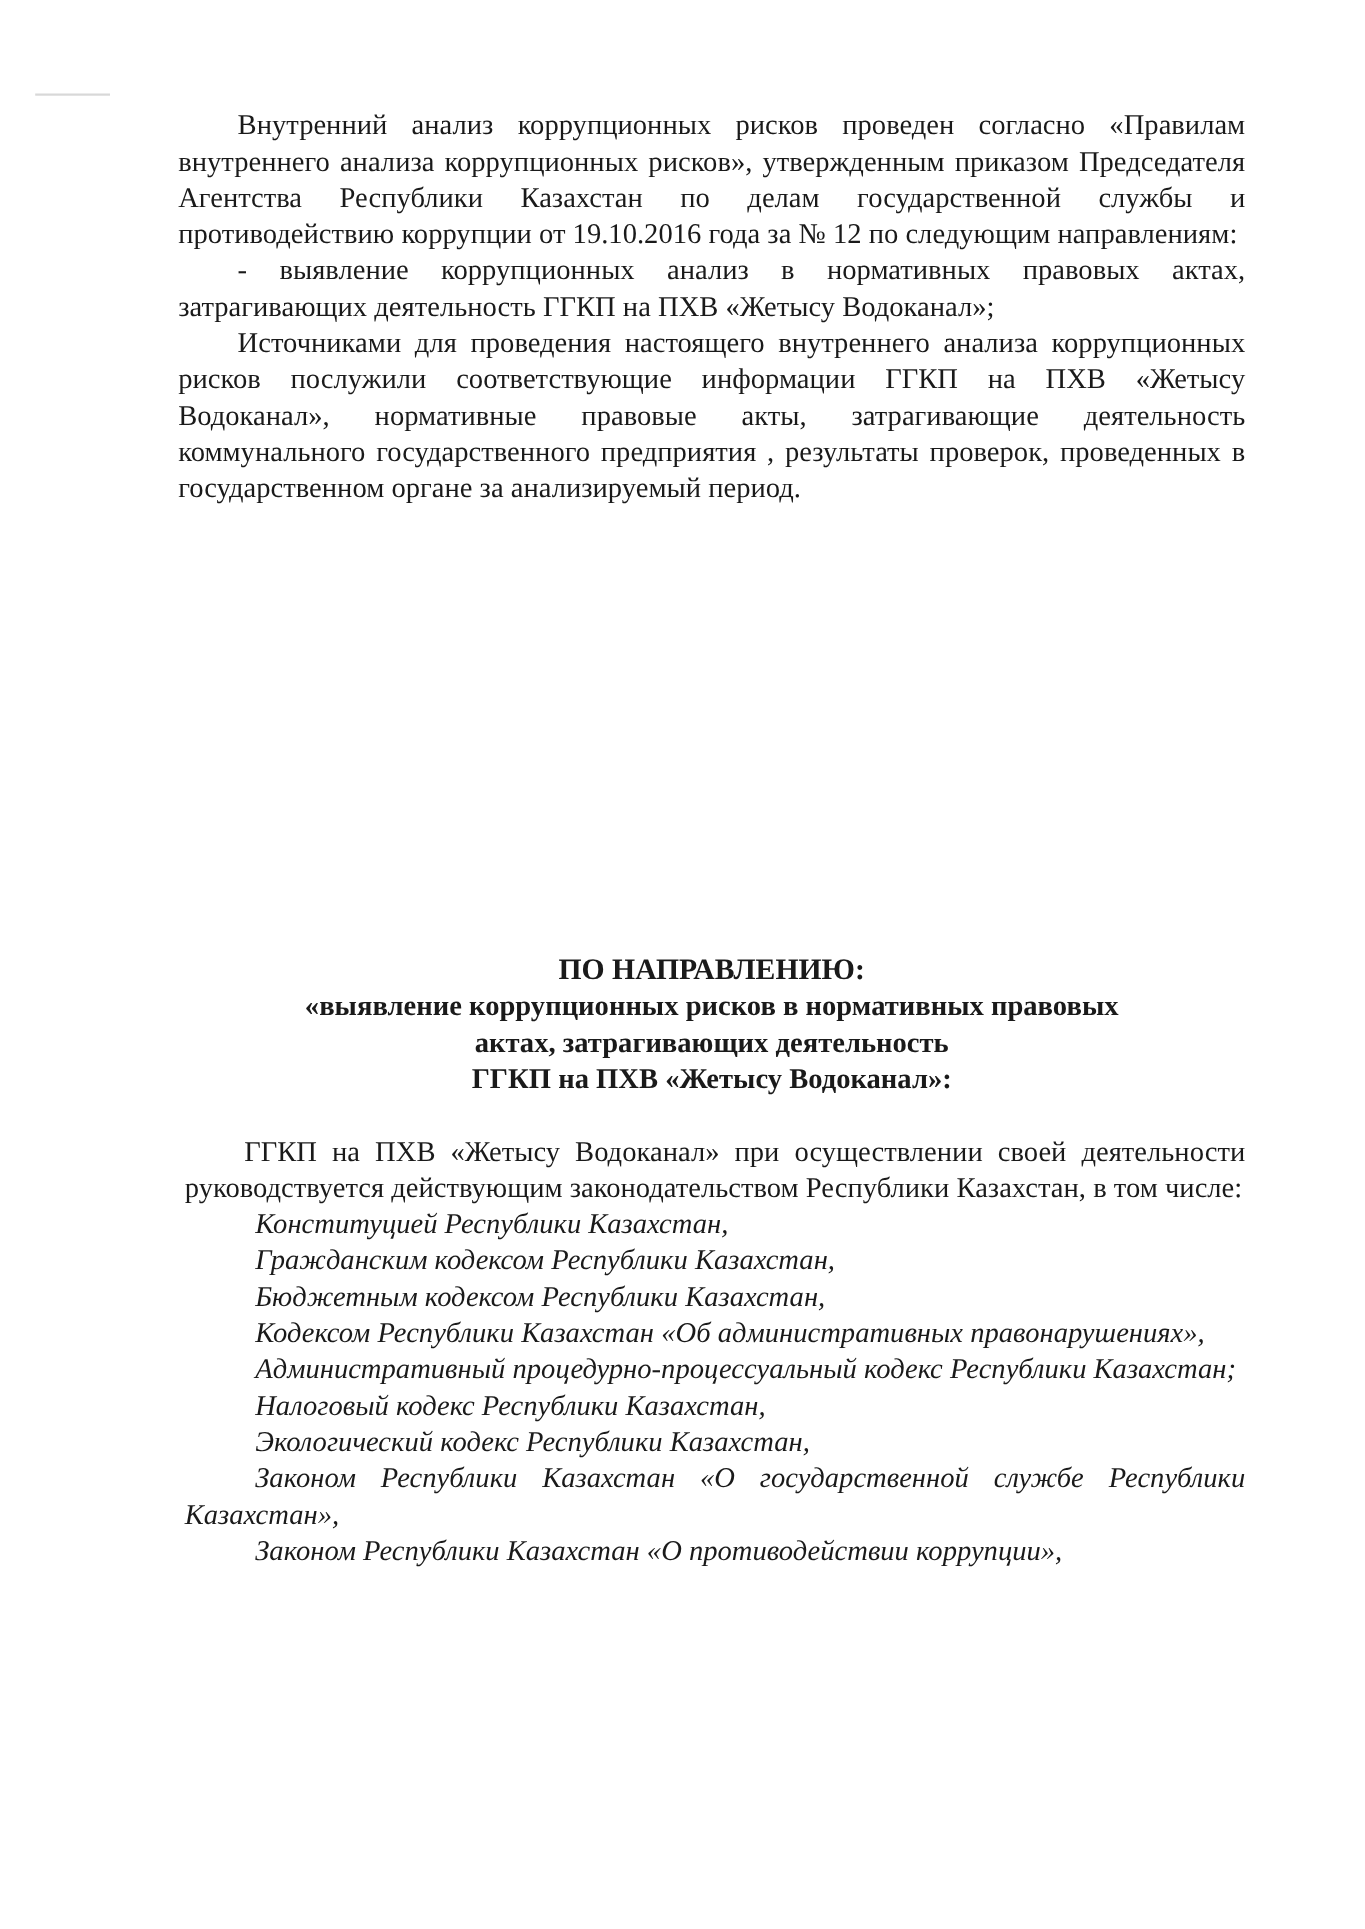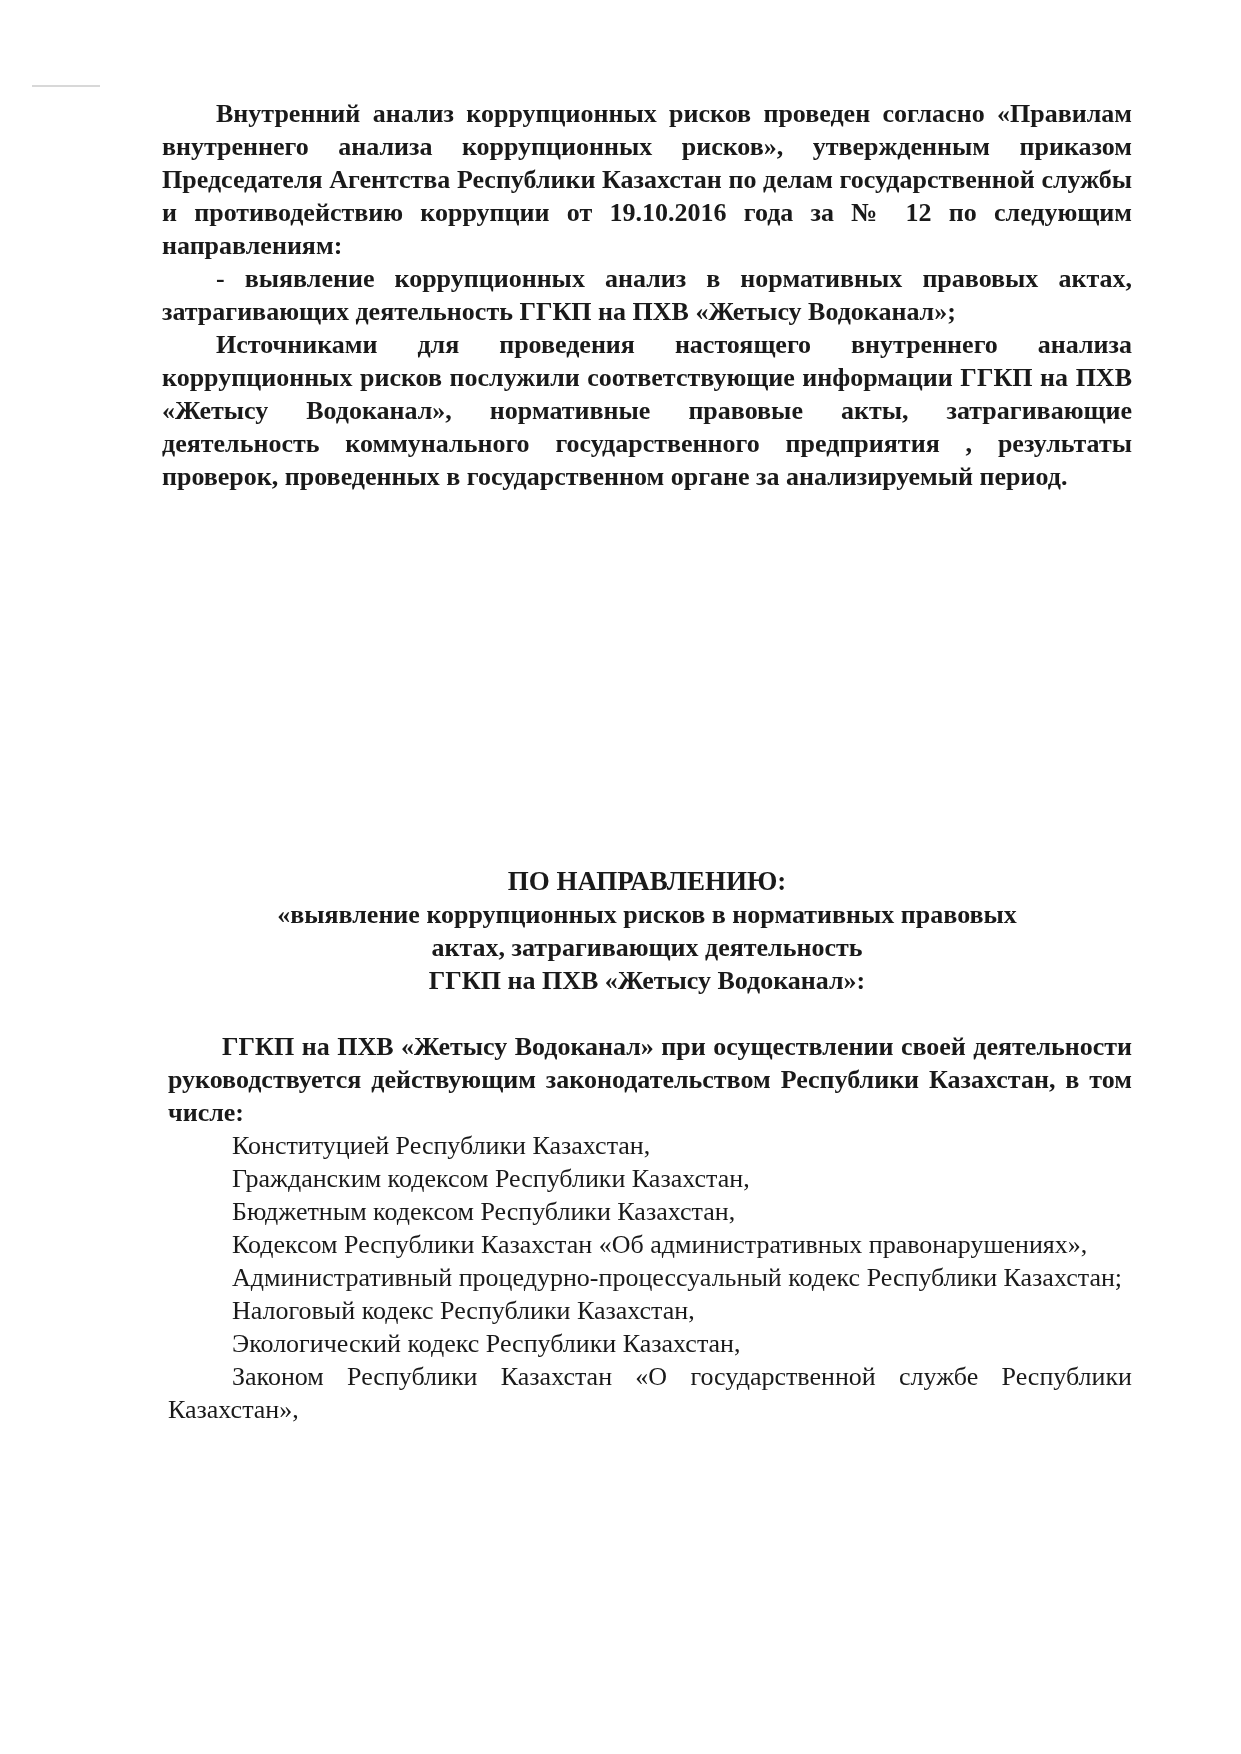--- a/index.html
+++ b/index.html
@@ -23,21 +23,20 @@
       left: 162px;
       width: 970px;
       font-size: 26px;
       line-height: 33px;
     }
     .block p {
       margin: 0;
       text-align: justify;
       text-indent: 54px;
       text-align-last: left;
-      font-weight: bold;
     }
     #intro { top: 97px; }
     #intro p.bullet { text-indent: 54px; }
     .heading {
       position: absolute;
       left: 162px;
       width: 970px;
       top: 865px;
       text-align: center;
       font-weight: bold;
@@ -45,20 +44,21 @@
       line-height: 33px;
     }
     .heading div { margin: 0; font-family: Liberation Serif, serif; }
     .heading .h-main { font-size: 27px; }
     #legal { top: 1030px; left: 168px; width: 964px; }
     .lawlist { margin: 0; padding: 0; list-style: none; }
     .lawlist li {
       text-indent: 64px;
       text-align: justify;
       text-align-last: left;
+      font-style: italic;
     }
   </style>
 </head>
 <body>
 
 <div class="scan-mark"></div>
 
 <div class="block" id="intro">
   <p>Внутренний анализ коррупционных рисков проведен согласно «Правилам внутреннего анализа коррупционных рисков», утвержденным приказом Председателя Агентства Республики Казахстан по делам государственной службы и противодействию коррупции от 19.10.2016 года за № 12 по следующим направлениям:</p>
   <p class="bullet">- выявление коррупционных анализ в нормативных правовых актах, затрагивающих деятельность ГГКП на ПХВ «Жетысу Водоканал»;</p>
@@ -76,14 +76,15 @@
   <p style="text-indent:54px;">ГГКП на ПХВ «Жетысу Водоканал» при осуществлении своей деятельности руководствуется действующим законодательством Республики Казахстан, в том числе:</p>
   <ul class="lawlist">
     <li>Конституцией Республики Казахстан,</li>
     <li>Гражданским кодексом Республики Казахстан,</li>
     <li>Бюджетным кодексом Республики Казахстан,</li>
     <li>Кодексом Республики Казахстан «Об административных правонарушениях»,</li>
     <li>Административный процедурно-процессуальный кодекс Республики Казахстан;</li>
     <li>Налоговый кодекс Республики Казахстан,</li>
     <li>Экологический кодекс Республики Казахстан,</li>
     <li>Законом Республики Казахстан «О государственной службе Республики Казахстан»,</li>
+    <li>Законом Республики Казахстан «О противодействии коррупции»,</li>
   </ul>
 </div>
 
 </body></html>

